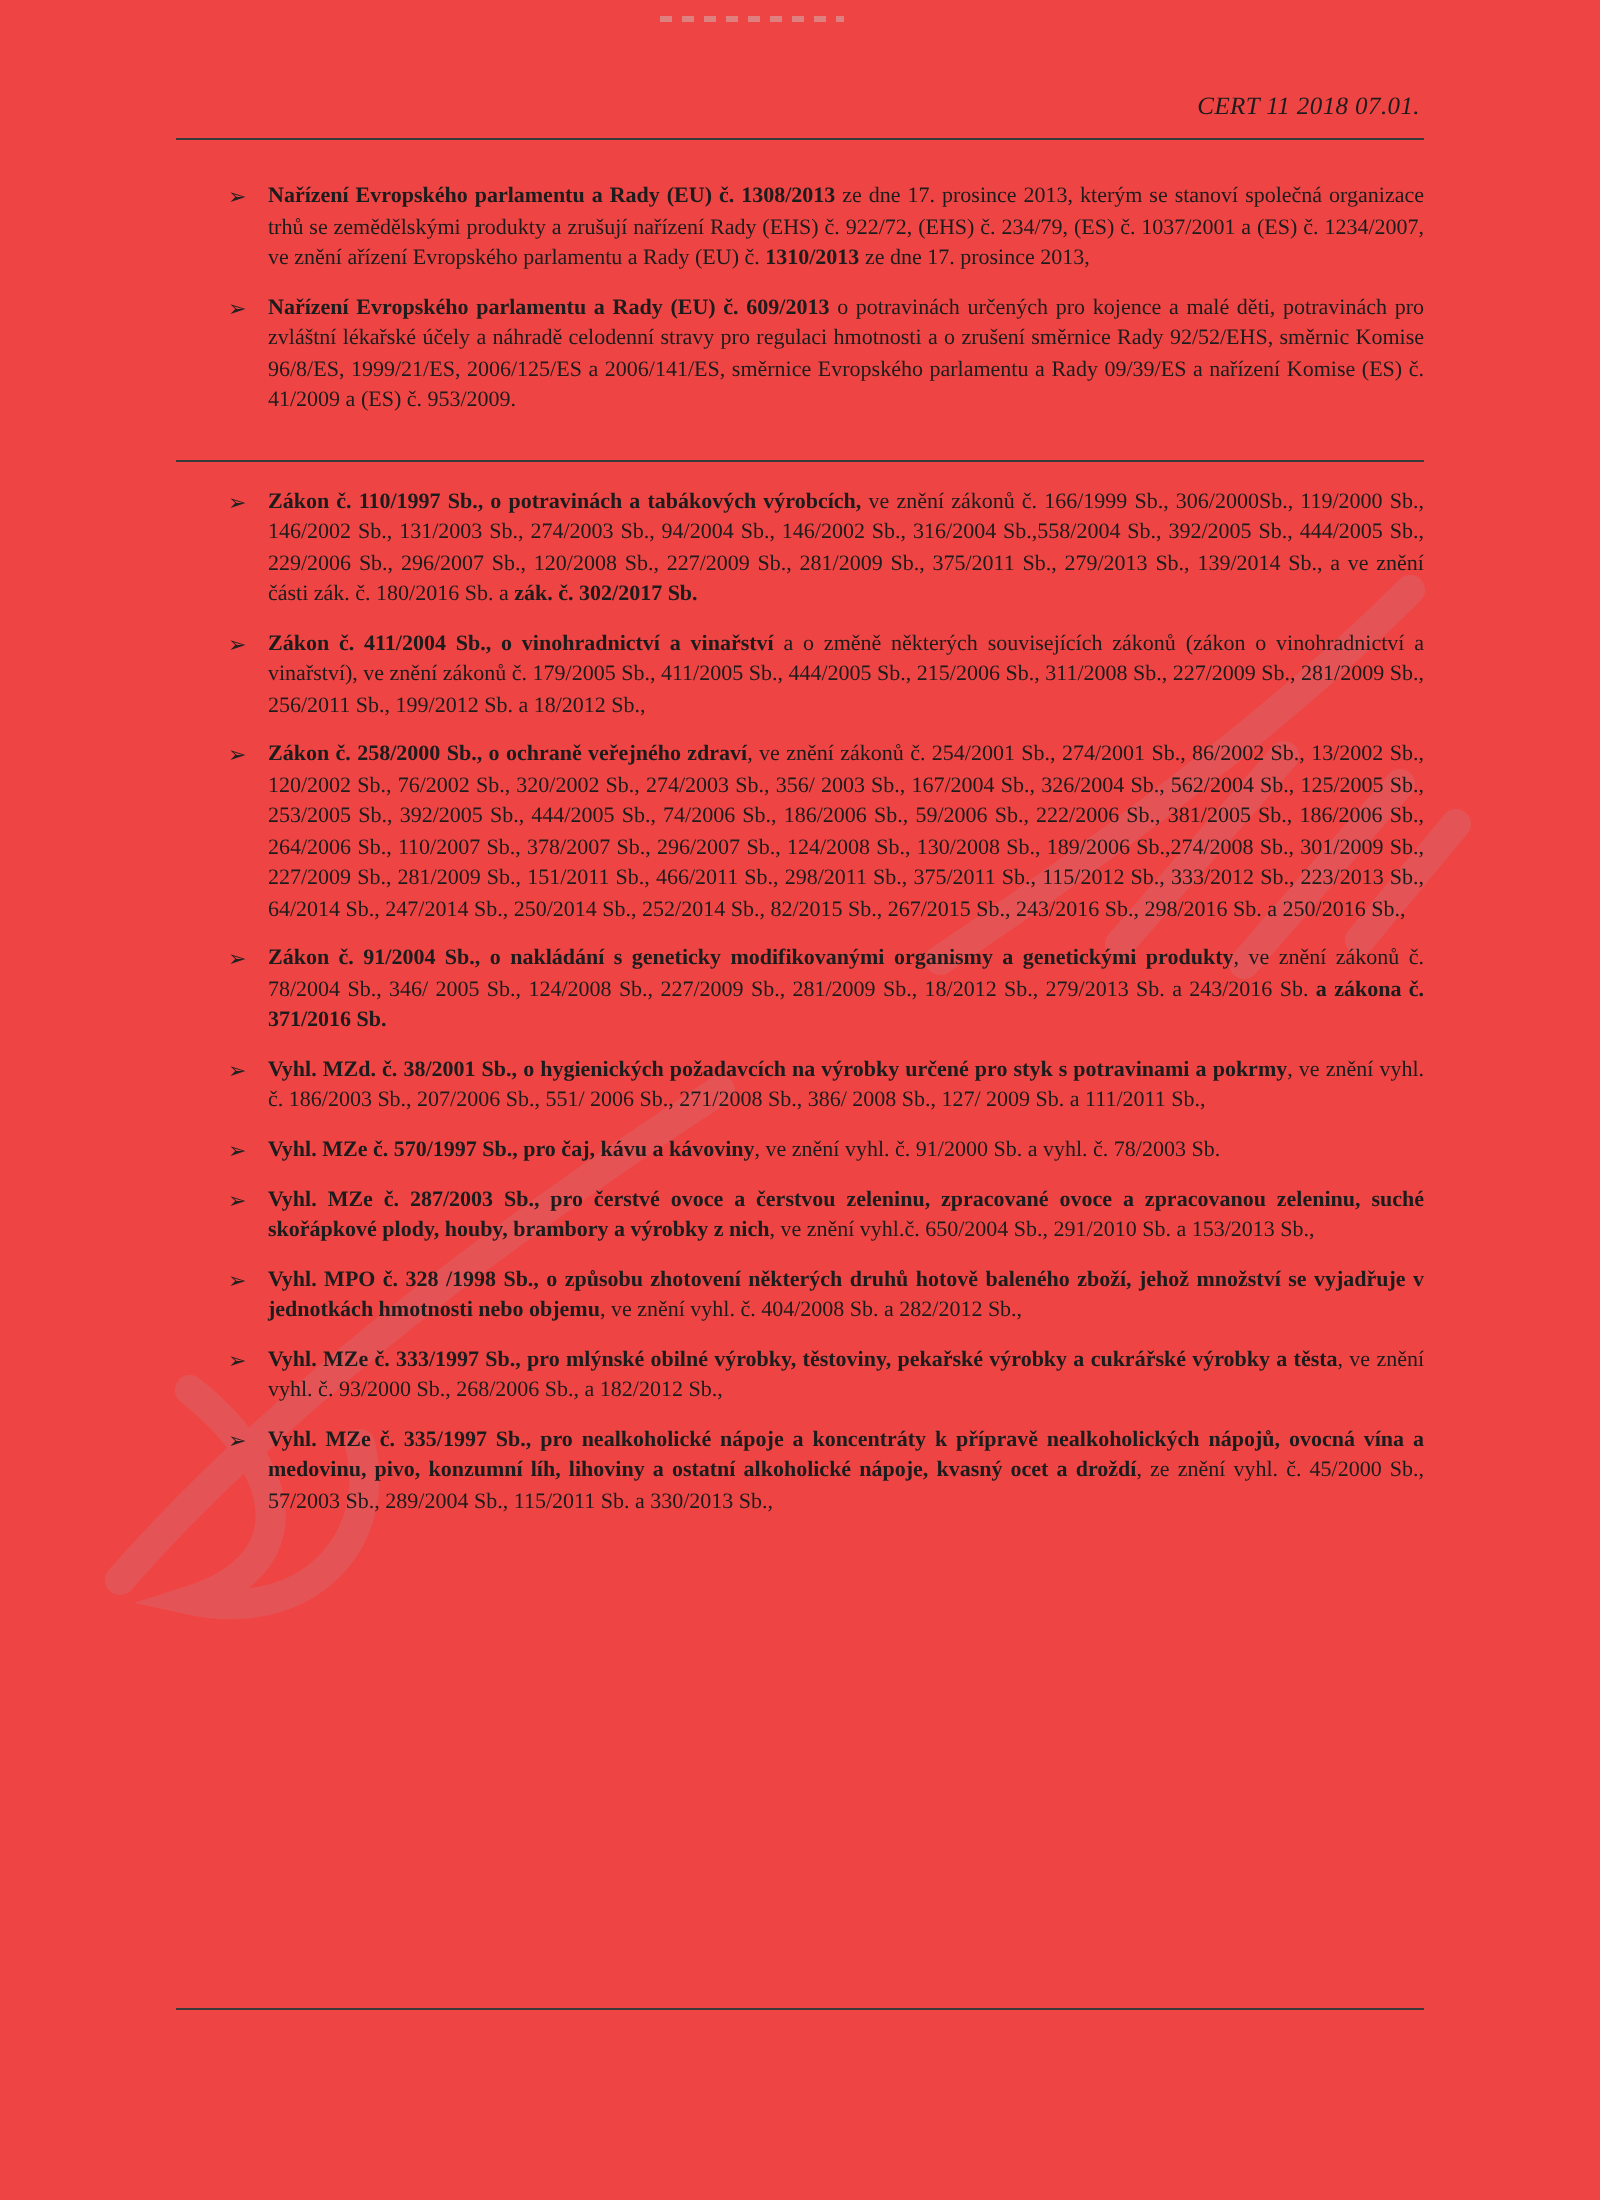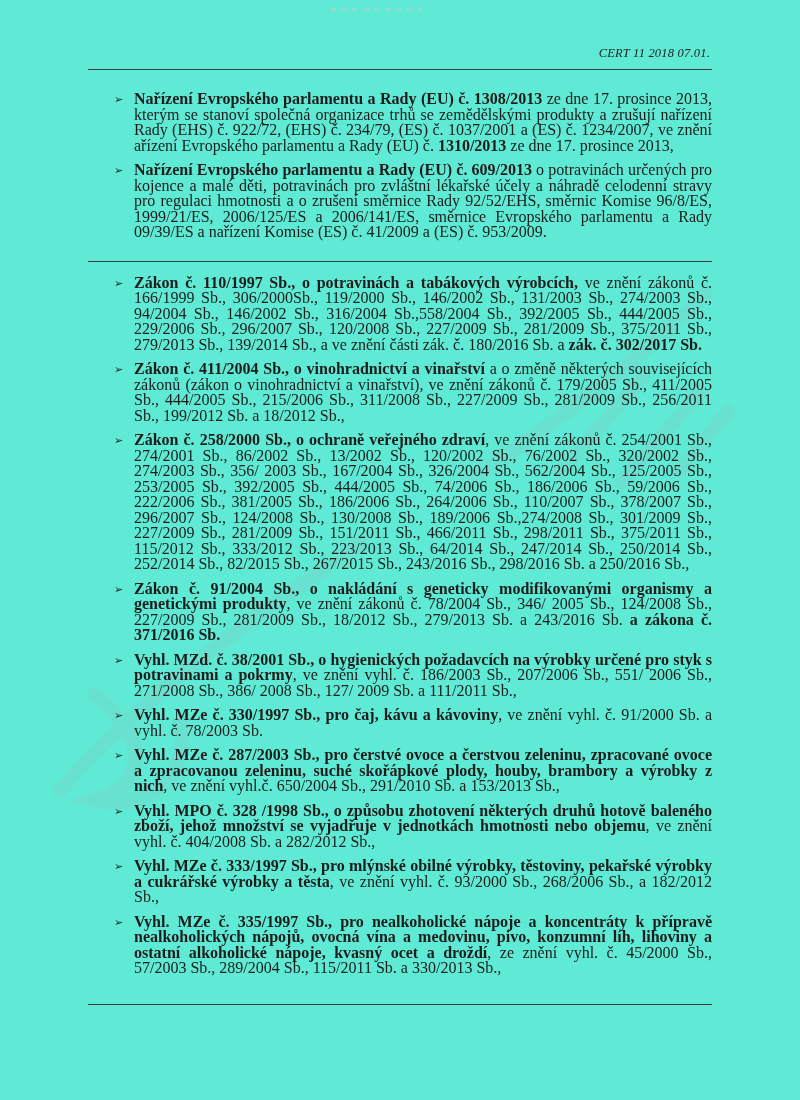--- a/index.html
+++ b/index.html
@@ -7,21 +7,21 @@
   body {
     background:#ffffff;
     font-family:"Liberation Serif", serif;
     color:#1c1c1c;
     position:relative;
     overflow:hidden;
   }
   .page {
     position:relative;
     width:800px; height:1100px;
-    background:#5eead4;
+    background:#ef4444;
   }
   .watermark {
     position:absolute; inset:0;
     z-index:0;
     pointer-events:none;
   }
   .scan-artifact {
     position:absolute; top:8px; left:330px;
     width:92px; height:3px; opacity:.45;
     background:repeating-linear-gradient(90deg,#c9c9c9 0 6px, transparent 6px 11px);
@@ -55,21 +55,21 @@
     flex:0 0 20px;
     margin-left:26px;
     font-size:11px;
     line-height:15px;
     padding-top:1px;
     color:#222;
   }
   .item-text {
     flex:1;
     text-align:justify;
-    font-size:16px;
+    font-size:11px;
     line-height:15.5px;
   }
   .item-text b { font-weight:bold; }
 
   .doc-footer {
     position:absolute; top:1004px; left:88px; right:88px;
   }
   .footer-text {
     margin-top:7px;
     text-align:center;
@@ -134,21 +134,21 @@
           <div class="item">
             <span class="bullet">➢</span>
             <p class="item-text"><b>Zákon č. 91/2004 Sb., o nakládání s geneticky modifikovanými organismy a genetickými produkty</b>, ve znění zákonů č. 78/2004 Sb., 346/ 2005 Sb., 124/2008 Sb., 227/2009 Sb., 281/2009 Sb., 18/2012 Sb., 279/2013 Sb. a 243/2016 Sb. <b>a zákona č. 371/2016 Sb.</b></p>
           </div>
           <div class="item">
             <span class="bullet">➢</span>
             <p class="item-text"><b>Vyhl. MZd. č. 38/2001 Sb., o hygienických požadavcích na výrobky určené pro styk s potravinami a pokrmy</b>, ve znění vyhl. č. 186/2003 Sb., 207/2006 Sb., 551/ 2006 Sb., 271/2008 Sb., 386/ 2008 Sb., 127/ 2009 Sb. a 111/2011 Sb.,</p>
           </div>
           <div class="item">
             <span class="bullet">➢</span>
-            <p class="item-text"><b>Vyhl. MZe č. 330/1997 Sb., pro čaj, kávu a kávoviny</b>, ve znění vyhl. č. 91/2000 Sb. a vyhl. č. 78/2003 Sb.</p>
+            <p class="item-text"><b>Vyhl. MZe č. 570/1997 Sb., pro čaj, kávu a kávoviny</b>, ve znění vyhl. č. 91/2000 Sb. a vyhl. č. 78/2003 Sb.</p>
           </div>
           <div class="item">
             <span class="bullet">➢</span>
             <p class="item-text"><b>Vyhl. MZe č. 287/2003 Sb., pro čerstvé ovoce a čerstvou zeleninu, zpracované ovoce a zpracovanou zeleninu, suché skořápkové plody, houby, brambory a výrobky z nich</b>, ve znění vyhl.č. 650/2004 Sb., 291/2010 Sb. a 153/2013 Sb.,</p>
           </div>
           <div class="item">
             <span class="bullet">➢</span>
             <p class="item-text"><b>Vyhl. MPO č. 328 /1998 Sb., o způsobu zhotovení některých druhů hotově baleného zboží, jehož množství se vyjadřuje v jednotkách hmotnosti nebo objemu</b>, ve znění vyhl. č. 404/2008 Sb. a 282/2012 Sb.,</p>
           </div>
           <div class="item">

